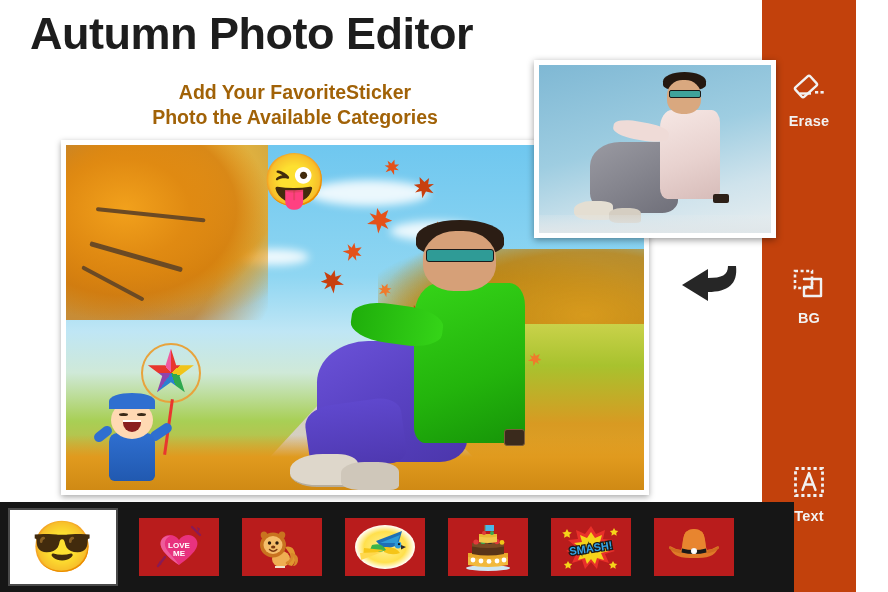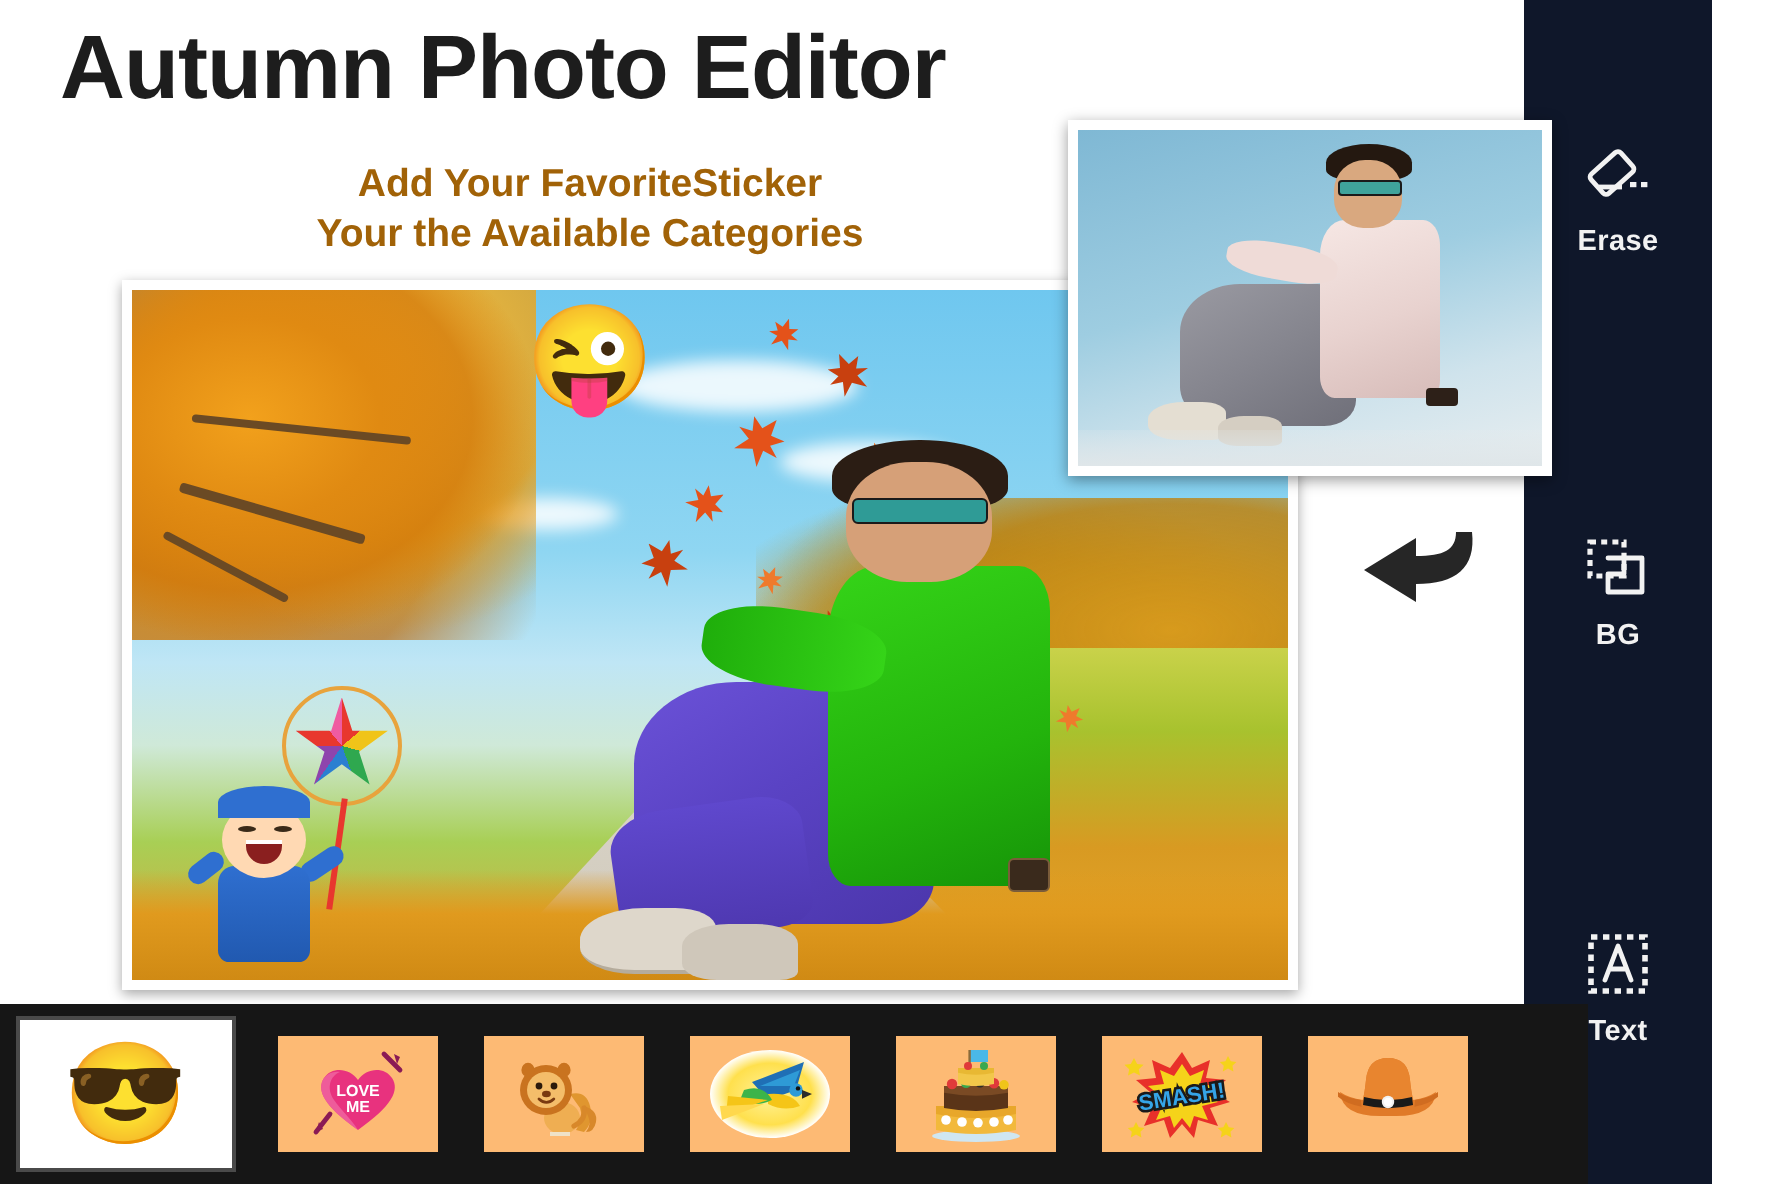--- a/index.html
+++ b/index.html
@@ -222,59 +222,59 @@
     background: #2d2018; border-radius: 2px; }
   .in-ground { position: absolute; left: 0; bottom: 0; width: 100%; height: 11%;
     background: linear-gradient(180deg,rgba(230,236,238,0.2),#dfe6e9); }
 
   
   .arrow-wrap { position: absolute; left: 676px; top: 262px; width: 64px; height: 44px; }
 
   
   .sidebar {
     position: absolute; right: 0; top: 0; width: 94px; height: 592px;
-    background: #0f172a; display: flex; flex-direction: column;
+    background: #c2410c; display: flex; flex-direction: column;
   }
   .side-item {
     flex: 1; display: flex; flex-direction: column;
     align-items: center; justify-content: center; gap: 7px;
     color: #f2f2f2; cursor: pointer;
   }
   .side-item.active { background: #111111; color: #f5c518; }
   .side-icon { width: 38px; height: 38px; display: block; }
   .side-label { font-size: 14.5px; font-weight: bold; letter-spacing: 0.2px; }
 
   
   .sticker-bar {
     position: absolute; left: 0; bottom: 0; width: 794px; height: 90px;
     background: #161616; display: flex; align-items: center;
     padding: 0 10px; gap: 23px;
   }
   .sticker-thumb {
-    width: 80px; height: 58px; background: #fdba74;
+    width: 80px; height: 58px; background: #b91c1c;
     display: flex; align-items: center; justify-content: center;
     font-size: 36px; line-height: 1; overflow: hidden; cursor: pointer;
     flex: none;
   }
   .sticker-thumb.selected {
     width: 106px; height: 74px;
     border: 3px solid #ffffff; outline: 2px solid #4a4a4a;
     background: #fff; font-size: 50px;
   }
   .th-svg { width: 62px; height: 48px; }
 </style>
 </head>
 <body>
 
 <div id="app">
 
   <div class="app-title">Autumn Photo Editor</div>
   <div class="subtitle-block">
     <div class="subtitle">Add Your FavoriteSticker</div>
-    <div class="subtitle">Your the Available Categories</div>
+    <div class="subtitle">Photo the Available Categories</div>
   </div>
 
   <div class="canvas-frame">
     <div class="canvas-photo">
       <div class="cloud" style="left:42%;top:10%;width:120px;height:26px;"></div>
       <div class="cloud" style="left:56%;top:22%;width:90px;height:20px;"></div>
       <div class="cloud" style="left:30%;top:30%;width:70px;height:16px;"></div>
 
       <div class="tree-left"></div>
       <div class="branch" style="left:24px;top:96px;width:96px;height:5px;transform:rotate(16deg);"></div>

